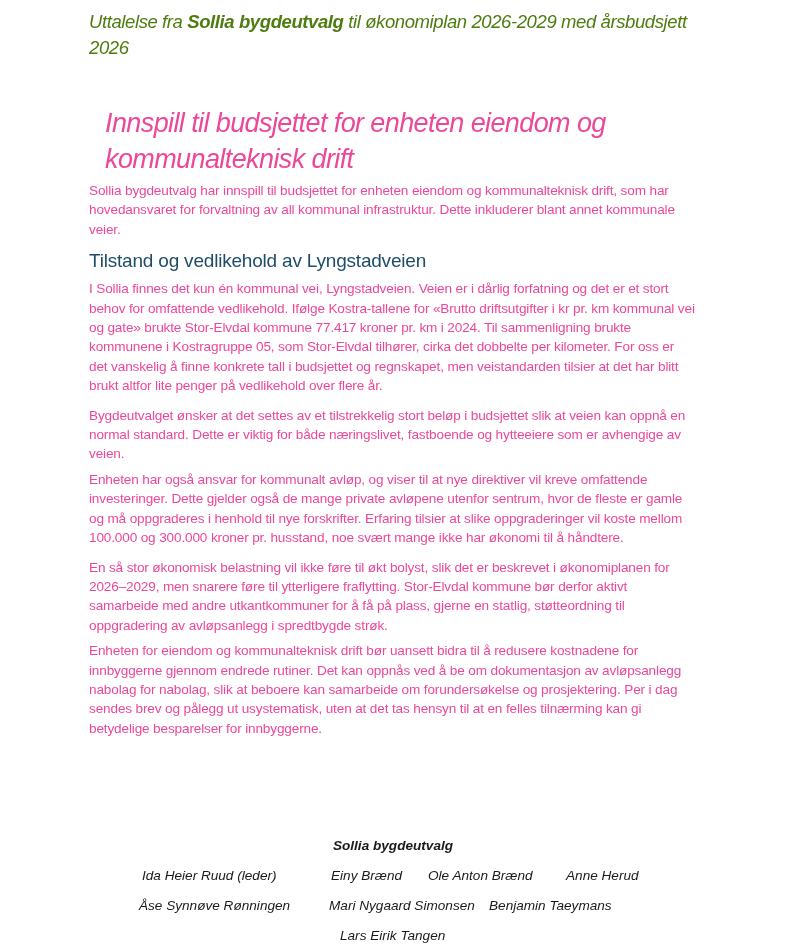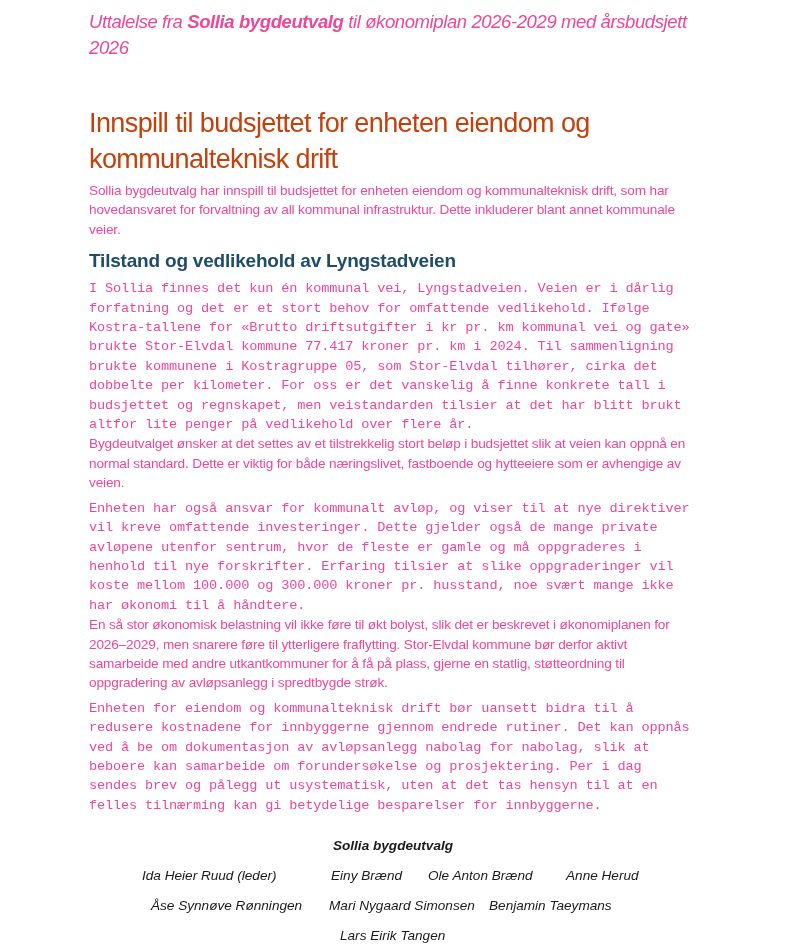--- a/index.html
+++ b/index.html
@@ -3,37 +3,37 @@
 <meta charset="utf-8">
 <style>
   html, body { margin: 0; padding: 0; background: #ffffff; }
   body {
     width: 786px; height: 948px; overflow: hidden; position: relative;
     font-family: "Liberation Sans", sans-serif; color: #1a1a1a;
   }
   .page { position: absolute; left: 89px; top: 0; width: 606px; }
   .intro {
     font-style: italic; font-size: 18.5px; line-height: 26px; margin: 9px 0 0 0;
-    letter-spacing: -0.4px; color: #ec4899;
+    letter-spacing: -0.4px; color: #4d7c0f;
   }
   .intro b { font-weight: bold; }
   h1 {
-    font-weight: normal; font-size: 27px; line-height: 36px; margin: 44px 0 0 0;
-    letter-spacing: -0.6px; color: #c2410c;
+    font-weight: normal; font-size: 27px; line-height: 36px; margin: 44px 0 0 16px;
+    letter-spacing: -0.6px; color: #ec4899; font-style: italic;
   }
   h2 {
-    font-weight: bold; font-size: 19px; line-height: 24px; color: #1f4d69;
+    font-weight: normal; font-size: 19px; line-height: 24px; color: #1f4d69;
     margin: 10px 0 0 0; letter-spacing: -0.2px;
   }
   p {
     font-size: 13.6px; line-height: 19.4px; margin: 0; letter-spacing: -0.15px; color: #ec4899;
   }
   .lead { margin-top: 4px; }
-  .s1 { margin-top: 6px; font-family: Liberation Mono, monospace; }
-  .gap { }
+  .s1 { margin-top: 6px; }
+  .gap { margin-top: 10px; }
   .sig { position: absolute; left: 0; width: 786px; top: 838px; font-style: italic; font-size: 13.6px; color: #1a1a1a; }
   .sig .org { position: absolute; top: 0; left: 0; width: 786px; text-align: center; font-weight: bold; }
   .sig span.n { position: absolute; white-space: nowrap; }
 </style>
 </head>
 <body>
 
 <div class="page">
   <div class="intro"><span>Uttalelse fra </span><b>Sollia bygdeutvalg</b><span> til økonomiplan 2026-2029 med årsbudsjett 2026</span></div>
 
@@ -49,17 +49,17 @@
 
   <p class="s1">Enheten for eiendom og kommunalteknisk drift bør uansett bidra til å redusere kostnadene for innbyggerne gjennom endrede rutiner. Det kan oppnås ved å be om dokumentasjon av avløpsanlegg nabolag for nabolag, slik at beboere kan samarbeide om forundersøkelse og prosjektering. Per i dag sendes brev og pålegg ut usystematisk, uten at det tas hensyn til at en felles tilnærming kan gi betydelige besparelser for innbyggerne.</p>
 </div>
 
 <div class="sig">
   <div class="org">Sollia bygdeutvalg</div>
   <span class="n" style="left:142px; top:30px;">Ida Heier Ruud (leder)</span>
   <span class="n" style="left:331px; top:30px;">Einy Brænd</span>
   <span class="n" style="left:428px; top:30px;">Ole Anton Brænd</span>
   <span class="n" style="left:566px; top:30px;">Anne Herud</span>
-  <span class="n" style="left:139px; top:60px;margin-left:12px;">Åse Synnøve Rønningen</span>
+  <span class="n" style="left:139px; top:60px;">Åse Synnøve Rønningen</span>
   <span class="n" style="left:329px; top:60px;">Mari Nygaard Simonsen</span>
   <span class="n" style="left:489px; top:60px;">Benjamin Taeymans</span>
   <span class="n" style="left:340px; top:90px;">Lars Eirik Tangen</span>
 </div>
 
 </body></html>

